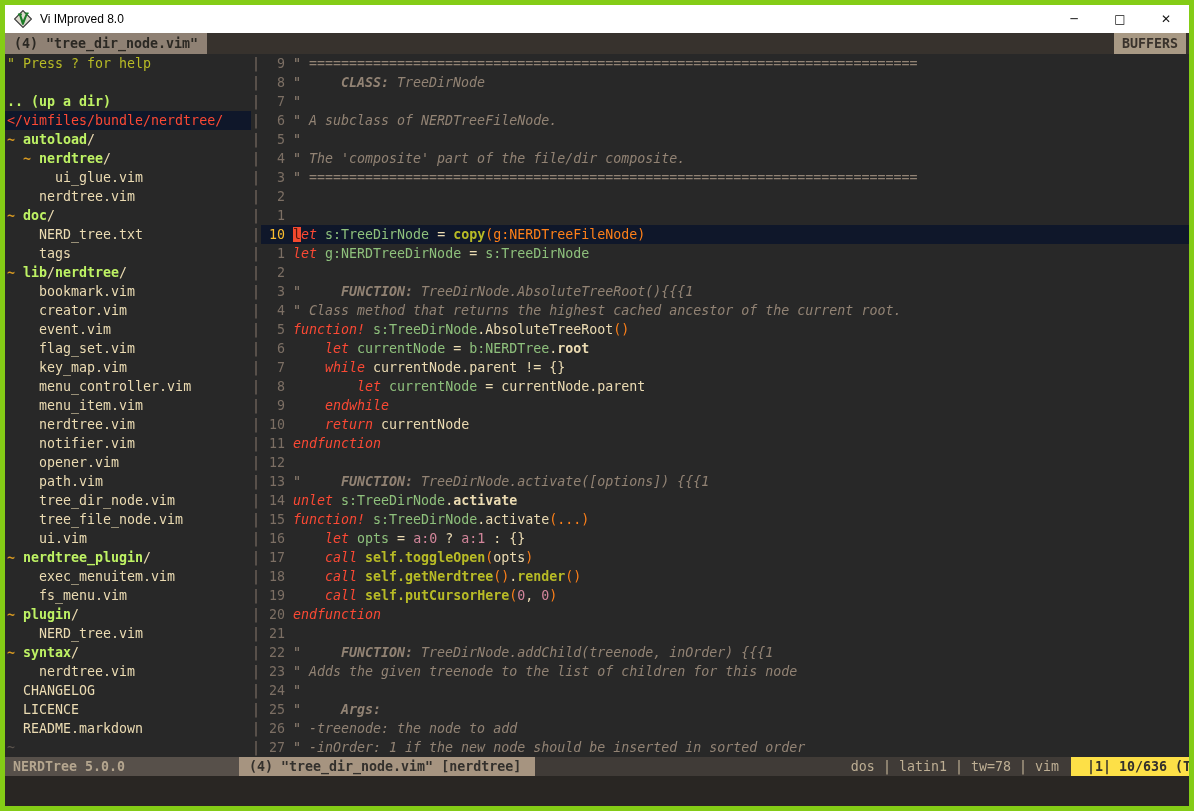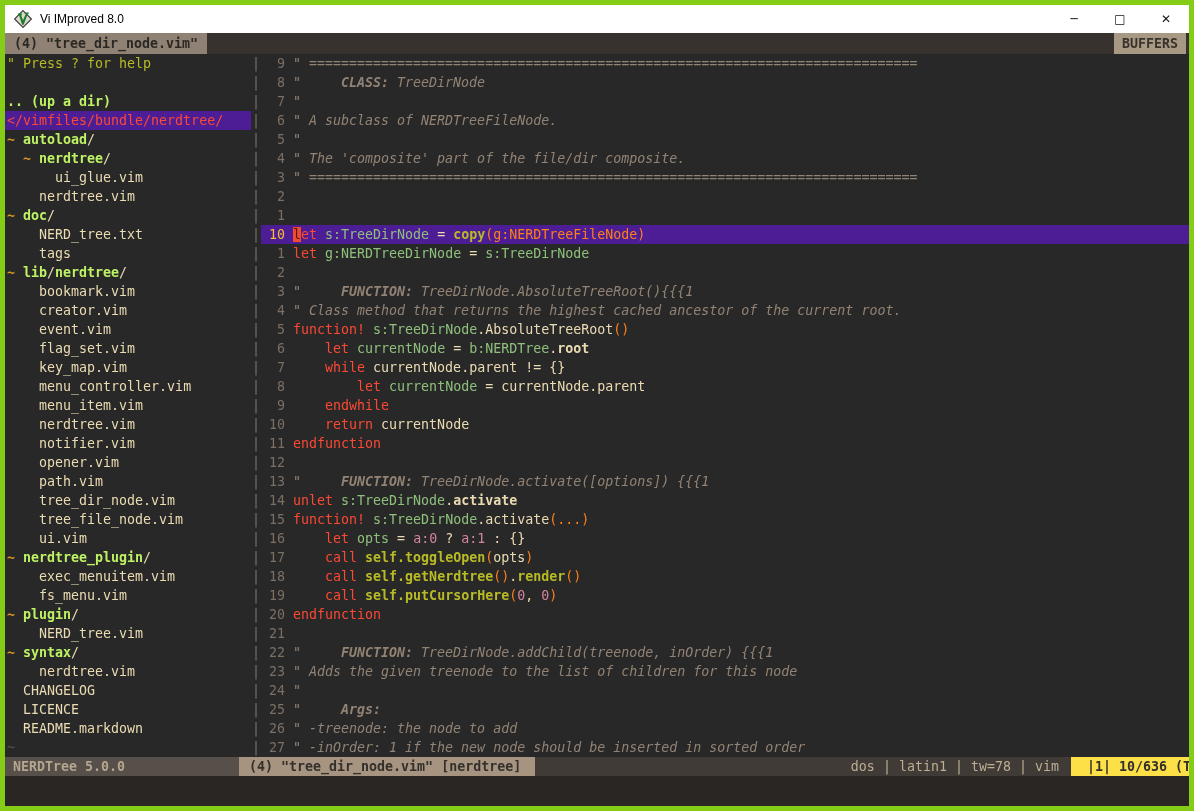--- a/index.html
+++ b/index.html
@@ -26,28 +26,28 @@
          display:flex; align-items:center; white-space:pre; }
   .tab-spacer { flex:1; }
   .tab-buffers { background:#a89984; color:#3a332c; font-weight:bold; padding:0 8px;
                  margin-right:3px; display:flex; align-items:center; }
   
   .content { flex:0 0 auto; height:703px; display:flex; }
   .nerdtree { width:246px; overflow:hidden; padding-left:2px; }
   .vsep { width:10px; text-align:center; color:#7c6f64; white-space:pre; overflow:hidden; }
   .editor { flex:1; overflow:hidden; }
   .trow, .crow { height:19px; white-space:pre; }
-  .hl { background:#4c1d95; }
+  .hl { background:#0f172a; }
   .nerdtree .hl { margin-left:-2px; padding-left:2px; }
   .ln { display:inline-block; width:24px; margin-right:8px; text-align:right; color:#7c6f64; }
   .lncur { color:#fabd2f; }
   
   .com  { color:#928374; font-style:italic; }
   .comb { color:#928374; font-style:italic; font-weight:bold;margin-left:32px; }
-  .red  { color:#fb4934; }
+  .red  { color:#fb4934;font-style:italic; }
   .grb  { color:#b8bb26; font-weight:bold; }
   .aqua { color:#8ec07c; }
   .org  { color:#fe8019; }
   .pur  { color:#d3869b; }
   .fg   { color:#ebdbb2; }
   .fgb  { color:#ebdbb2; font-weight:bold;text-align:center; }
   .cur  { background:#f4492e; color:#55190e; }
   .ng   { color:#b8bb26; }
   .ngb  { color:#bef264; font-weight:bold; }
   .ym   { color:#d79921; font-weight:bold; }

